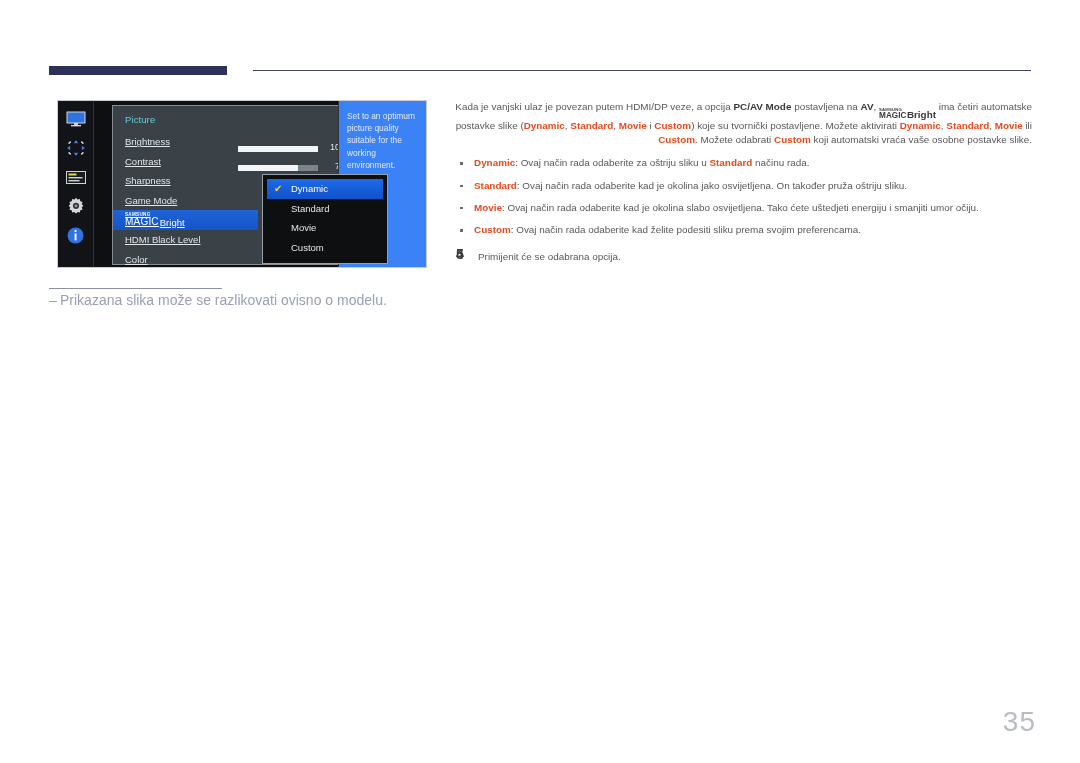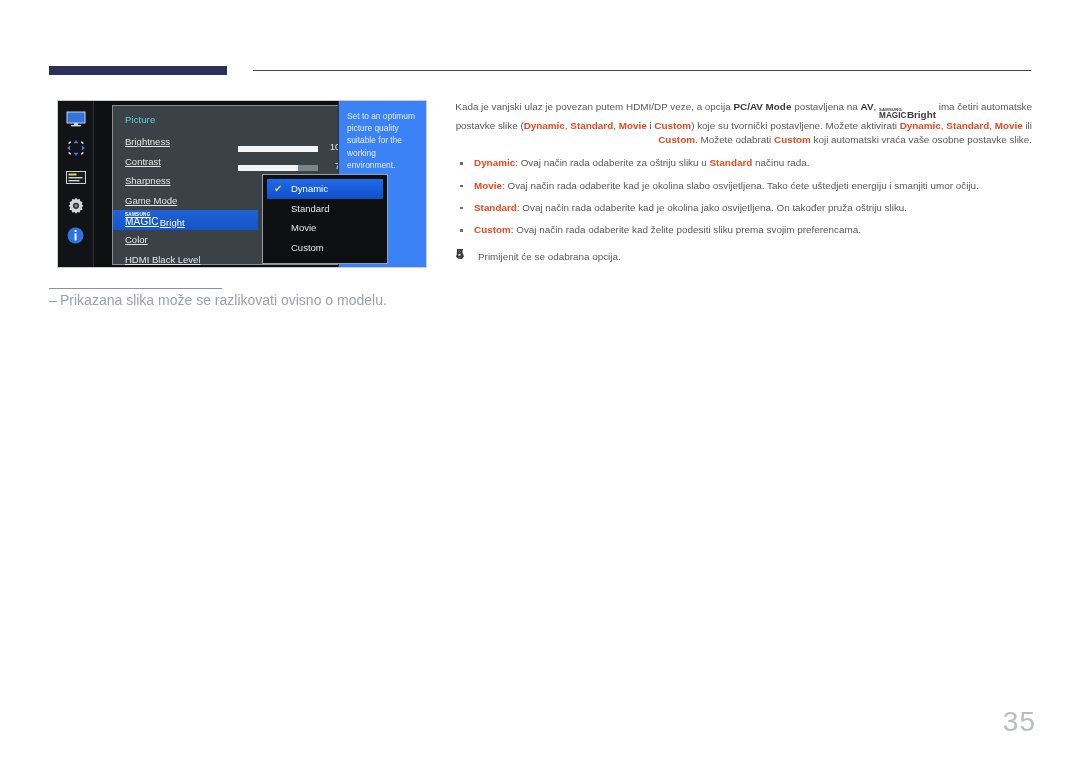--- a/index.html
+++ b/index.html
@@ -378,25 +378,25 @@
           <span class="magic-wrap">
             <span class="magic-stack">
               <span class="magic-sam">SAMSUNG</span>
               <span class="magic-mag">MAGIC</span>
             </span>
             <span class="magic-bright">Bright</span>
           </span>
         </div>
 
         <div class="menu-row">
+          <span>HDMI Black Level</span>
+        </div>
+
+        <div class="menu-row">
           <span>Color</span>
-        </div>
-
-        <div class="menu-row">
-          <span>HDMI Black Level</span>
         </div>
 
       </div>
     </div>
 
     <div class="osd-drop">
       <div class="drop-row sel">
         <span class="drop-check">✔</span>
         <span>Dynamic</span>
       </div>
@@ -422,22 +422,22 @@
   <div class="body">
     <div class="para" id="intro"><span>Kada je vanjski ulaz je povezan putem HDMI/DP veze, a opcija </span><b class="k">PC/AV Mode</b><span> postavljena na </span><b class="k">AV</b><span>, </span><span class="magic-inline">
           <span class="mi-stack">
             <span class="mi-sam">SAMSUNG</span>
             <span class="mi-mag">MAGIC</span>
           </span>
           <span class="mi-br">Bright</span>
         </span><span> ima četiri automatske postavke slike (</span><b class="o">Dynamic</b><span>, </span><b class="o">Standard</b><span>, </span><b class="o">Movie</b><span> i </span><b class="o">Custom</b><span>) koje su tvornički postavljene. Možete aktivirati </span><b class="o">Dynamic</b><span>, </span><b class="o">Standard</b><span>, </span><b class="o">Movie</b><span> ili </span><b class="o">Custom</b><span>. Možete odabrati </span><b class="o">Custom</b><span> koji automatski vraća vaše osobne postavke slike.</span></div>
     <div class="bullets" id="bullets">
         <div class="bullet"><b class="o">Dynamic</b><span>: Ovaj način rada odaberite za oštriju sliku u </span><b class="o">Standard</b><span> načinu rada.</span></div>
+        <div class="bullet"><b class="o">Standard</b><span>: Ovaj način rada odaberite kad je okolina jako osvijetljena. On također pruža oštriju sliku.</span></div>
         <div class="bullet"><b class="o">Movie</b><span>: Ovaj način rada odaberite kad je okolina slabo osvijetljena. Tako ćete uštedjeti energiju i smanjiti umor očiju.</span></div>
-        <div class="bullet"><b class="o">Standard</b><span>: Ovaj način rada odaberite kad je okolina jako osvijetljena. On također pruža oštriju sliku.</span></div>
         <div class="bullet"><b class="o">Custom</b><span>: Ovaj način rada odaberite kad želite podesiti sliku prema svojim preferencama.</span></div>
       </div>
     <div class="steps" id="steps">
         <div class="step"><span class="step-num">4</span></div>
         <div class="step"><span class="step-num">5</span><span>Primijenit će se odabrana opcija.</span></div>
       </div>
   </div>
 
   <div class="pagenum">35</div>
 

